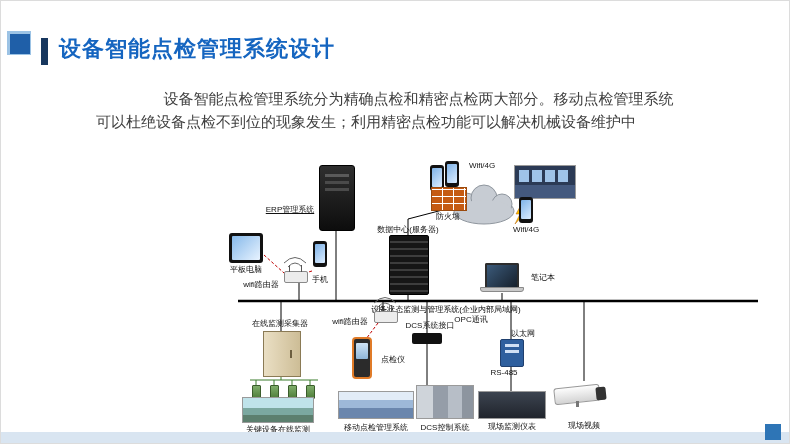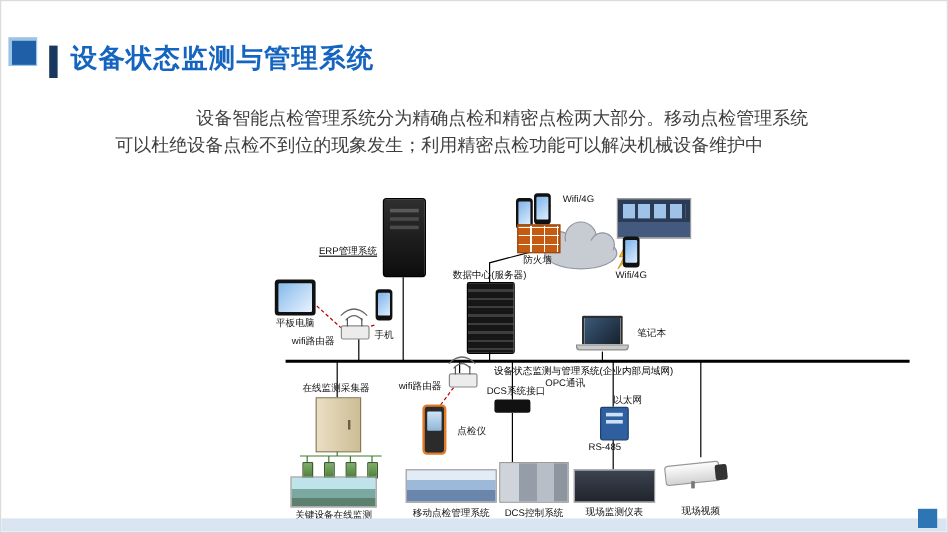--- a/index.html
+++ b/index.html
@@ -19,21 +19,21 @@
   .body-text .indent { text-indent:4.5em; }
   
   .bottom-strip { position:absolute; left:0; bottom:0; width:100%; height:11px; background:#d9e5f1; }
   .bottom-sq { position:absolute; right:8px; bottom:3px; width:16px; height:16px; background:#2e75b6; }
 
   
   .diagram { position:absolute; left:225px; top:158px; width:545px; height:278px; }
   .wires { position:absolute; left:0; top:0; }
   .node { position:absolute; }
   .nlabel { position:absolute; font-size:8px; line-height:1.15; text-align:center; color:#111; }
-  .bus-label { position:absolute; left:105px; top:145px; width:230px; text-align:right; font-size:8px; color:#000; }
+  .bus-label { position:absolute; left:105px; top:145px; width:230px; text-align:center; font-size:8px; color:#000; }
 
   
   .tower { width:34px; height:64px; background:linear-gradient(#2f2f2f,#0d0d0d); border:1px solid #000; border-radius:3px; position:relative; }
   .tower::before { content:""; position:absolute; left:5px; top:8px; right:5px; height:3px; background:#5a5a5a; box-shadow:0 7px 0 #4a4a4a,0 14px 0 #4a4a4a; }
   .rack { width:38px; height:58px; background:repeating-linear-gradient(#161616 0 5px,#3d3d3d 5px 7px); border:1px solid #000; border-radius:2px; }
   .firewall { width:34px; height:22px; background-color:#c55a11;
     background-image:repeating-linear-gradient(0deg,transparent 0 6px,#fff 6px 7px),
                      repeating-linear-gradient(90deg,transparent 0 10px,#fff 10px 11px);
     border:1px solid #9a4a0e; }
   .phone { width:14px; height:26px; background:#111; border-radius:3px; position:relative; }
@@ -67,21 +67,21 @@
     background:repeating-linear-gradient(90deg,#9fc3e8 0 10px,#2b3a55 10px 13px); }
 </style>
 </head>
 <body>
 
 <div class="slide">
 
   <div class="deco-sq-light"></div>
   <div class="deco-sq"></div>
   <div class="title-accent"></div>
-  <h1 class="title">设备状态监测与管理系统</h1>
+  <h1 class="title">设备智能点检管理系统设计</h1>
 
   <div class="body-text">
     <div class="line indent">设备智能点检管理系统分为精确点检和精密点检两大部分。移动点检管理系统</div>
     <div class="line">可以杜绝设备点检不到位的现象发生；利用精密点检功能可以解决机械设备维护中</div>
   </div>
 
   <div class="diagram">
 
     <svg class="wires" width="545" height="278" viewBox="0 0 545 278">
 

